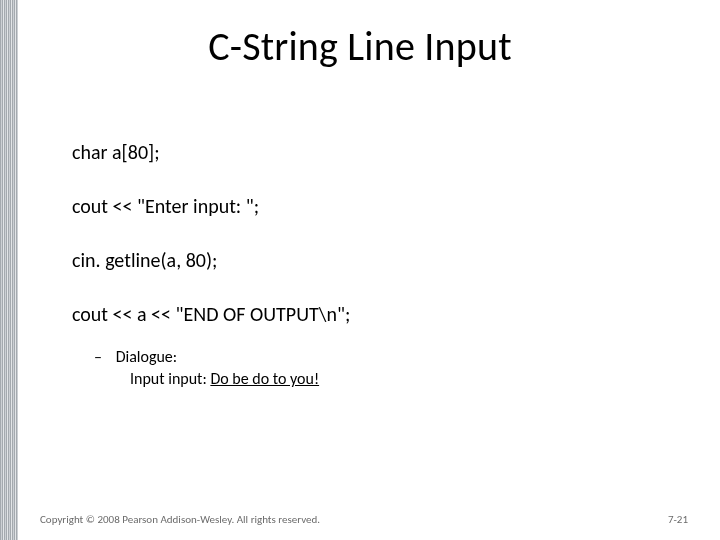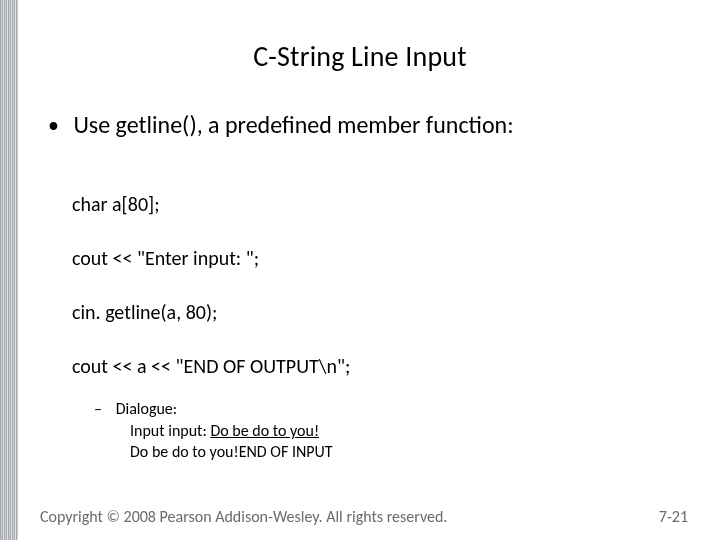--- a/index.html
+++ b/index.html
@@ -32,24 +32,23 @@
       #dfe2e5 3px, #dfe2e5 4px
     );
     opacity: 0.9;
   }
   .title {
     position: absolute;
     top: 22px;
     left: 0;
     width: 720px;
     text-align: center;
-    font-size: 28px;
+    font-size: 40px;
     font-weight: 400;
     letter-spacing: 0.2px;
-    margin-top: 17px;
   }
   .content {
     position: absolute;
     left: 48px;
     top: 110px;
     right: 40px;
   }
   .b1 {
     font-size: 24px;
     line-height: 1.25;
@@ -87,56 +86,52 @@
     display: block;
     margin-left: 18px;
     text-indent: 0;
   }
   .u { text-decoration: underline; }
   .footer {
     position: absolute;
     bottom: 14px;
     left: 40px;
     right: 32px;
-    font-size: 16px;
+    font-size: 11px;
     color: #6b6b6b;
   }
   .footer .page {
     float: right;
     color: #6b6b6b;
   }
 </style>
 </head>
 <body>
 
 <div class="slide">
   <div class="left-strip"></div>
 
   <div class="title">C-String Line Input</div>
 
   <div class="content">
 
 
-    <p class="b1">
-      <span>Use getline(), a predefined member function:</span>
-    </p>
 
     <div class="code-block">
       <span>char a[80];</span><br>
       <span>cout &lt;&lt; "Enter input: ";</span><br>
       <span>cin. getline(a, 80);</span><br>
       <span>cout &lt;&lt; a &lt;&lt; "END OF OUTPUT\n";</span>
     </div>
 
     <p class="b2">
       <span>Dialogue:</span>
       <span class="b2-line">
         <span>Input input: </span><span class="u">Do be do to you!</span>
       </span>
-      <span class="b2-line">Do be do to you!END OF INPUT</span>
     </p>
 
   </div>
 
   <div class="footer">
     <span>Copyright © 2008 Pearson Addison-Wesley. All rights reserved.</span>
     <span class="page">7-21</span>
   </div>
 </div>
 

